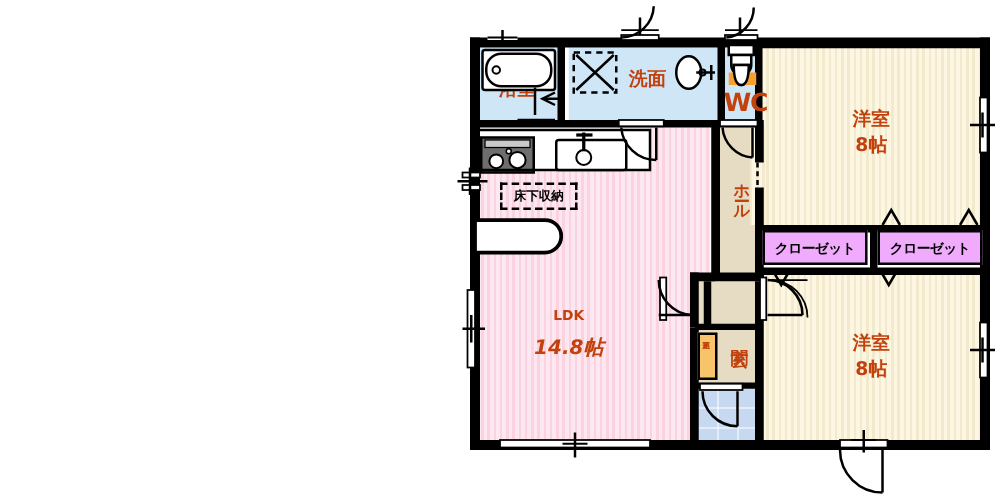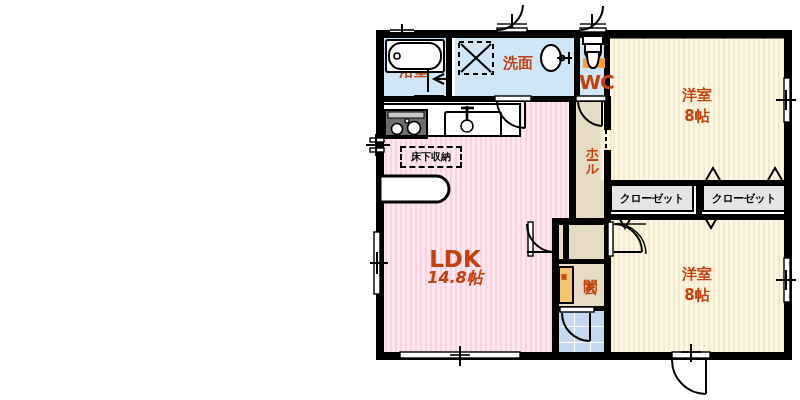--- a/index.html
+++ b/index.html
@@ -39,21 +39,21 @@
   .f-water{background:#cfe6f7;}
   .f-hall{background:#e6dcc4;}
   .f-tile{
     background:#c7d9f0;
     background-image:
       linear-gradient(#ffffff 1px,transparent 1px),
       linear-gradient(90deg,#ffffff 1px,transparent 1px);
     background-size:16px 16px;
   }
   .f-white{background:#ffffff;}
-  .closet-box{position:absolute;box-sizing:border-box;background:#e5e5e5;border:2px solid #000;
+  .closet-box{position:absolute;box-sizing:border-box;background:#f0abfc;border:2px solid #000;
     display:flex;align-items:center;justify-content:center;}
   .closet-box span{font-size:11px;font-weight:bold;letter-spacing:-0.5px;}
 
   .dashbox{position:absolute;box-sizing:border-box;border:2px dashed #000;background:transparent;
     display:flex;align-items:center;justify-content:center;}
   .dashbox span{font-size:10px;font-weight:bold;}
 
   svg{position:absolute;left:0;top:0;overflow:visible;}
   .sw{fill:none;stroke:#000;stroke-width:2;}
   .swthin{fill:none;stroke:#000;stroke-width:1.4;}
@@ -116,21 +116,21 @@
   <div class="wall" style="left:696px;top:182px;width:6px;height:34px;"></div>
 
   <div class="wall" style="left:563px;top:225px;width:6px;height:35px;"></div>
 
   <div class="lbl" style="left:384px;top:62px;width:60px;font-size:15px;">浴室</div>
 
   <div class="lbl" style="left:496px;top:54px;width:44px;font-size:15px;">洗面</div>
 
   <div class="lbl" style="left:579px;top:70px;width:28px;font-size:20px;letter-spacing:-1px;">WC</div>
 
-  <div class="lbl" style="left:415px;top:246px;width:80px;font-size:23px;">LDK</div>
+  <div class="lbl" style="left:415px;top:246px;width:80px;font-size:11px;">LDK</div>
   <div class="lbl" style="left:410px;top:268px;width:90px;font-size:16px;font-style:italic;">14.8帖</div>
 
   <div class="lbl vlbl" style="left:583px;top:138px;font-size:13px;letter-spacing:1px;">ホール</div>
 
   <div class="lbl vlbl" style="left:582px;top:268px;font-size:14px;letter-spacing:0px;">玄関</div>
 
   <div class="lbl" style="left:655px;top:86px;width:84px;font-size:15px;">洋室</div>
   <div class="lbl" style="left:655px;top:107px;width:84px;font-size:15px;">8帖</div>
 
   <div class="lbl" style="left:655px;top:265px;width:84px;font-size:15px;">洋室</div>

